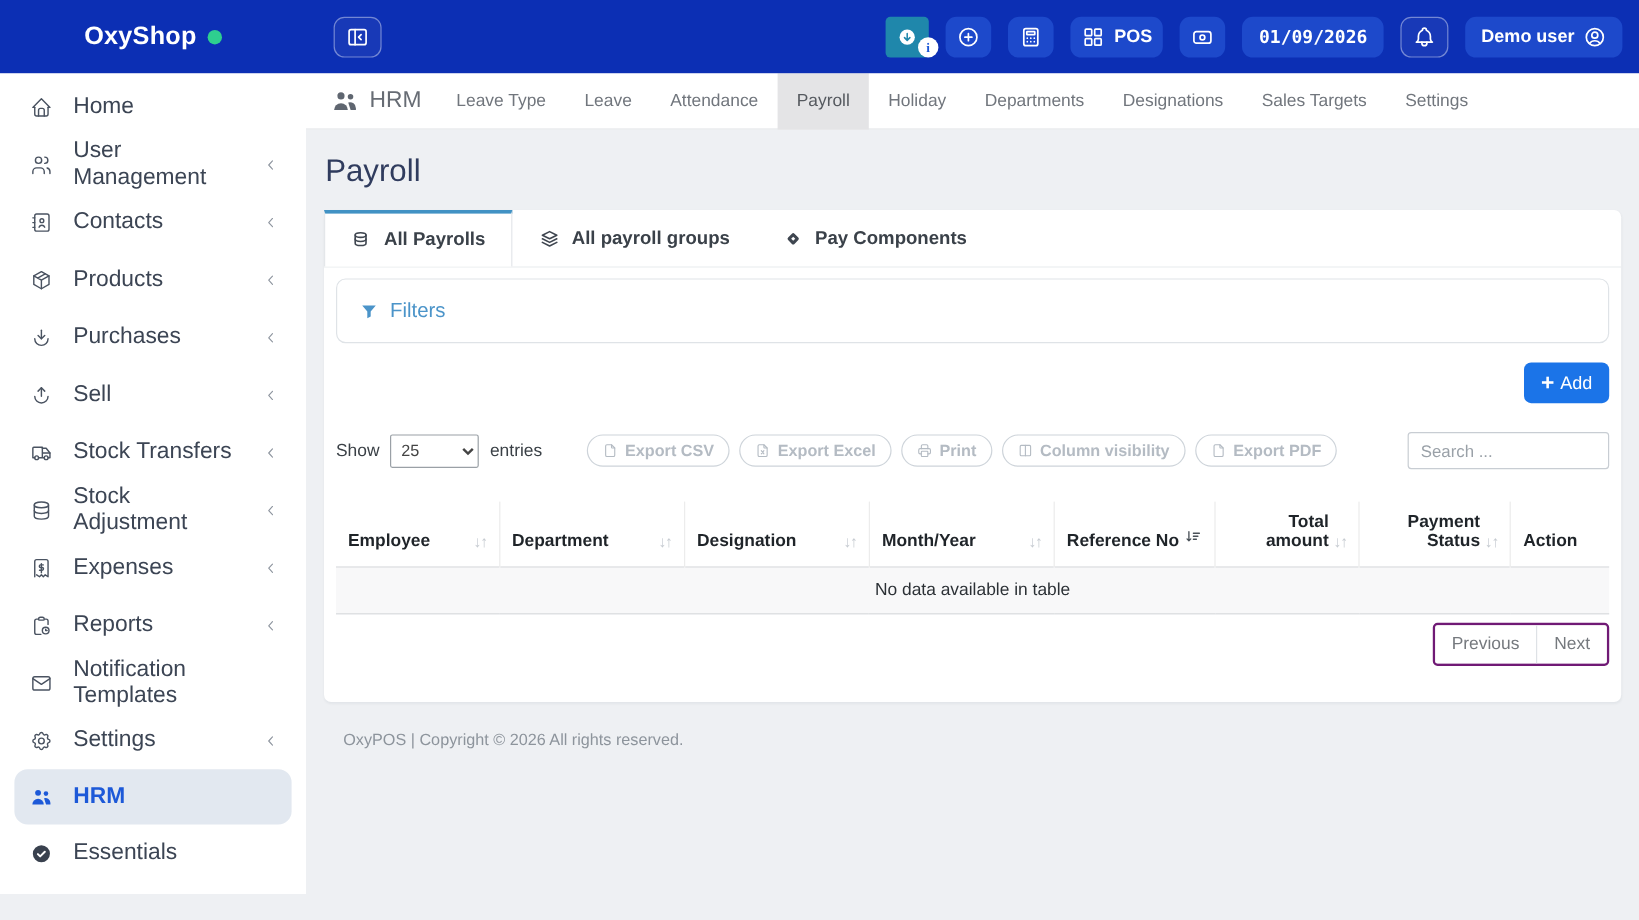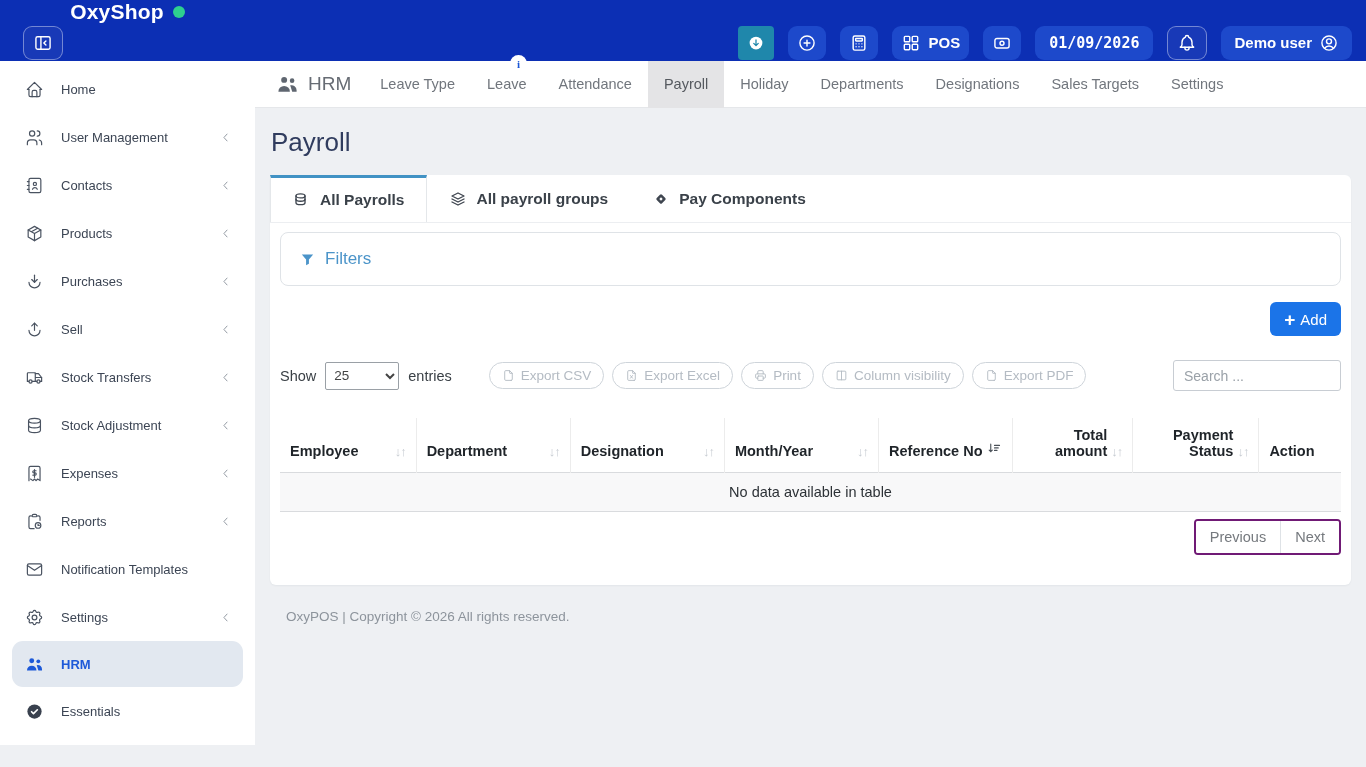--- a/index.html
+++ b/index.html
@@ -1,36 +1,36 @@
 <!DOCTYPE html>
 <html><head>
 <meta charset="utf-8">
 <style>
   * { margin:0; padding:0; box-sizing:border-box; }
   html,body { width:1366px; height:767px; font-family:"Liberation Sans", sans-serif; }
   #app { position:relative; width:1366px; height:767px; background:#eef0f3; overflow:hidden; }
 
   
-  .navbar { position:absolute; top:0; left:0; width:1366px; height:61px; background:#0c2fb4; display:flex; z-index:30;flex-direction:column; }
+  .navbar { position:absolute; top:0; left:0; width:1366px; height:61px; background:#0c2fb4; display:flex; z-index:30; }
   .logo-area { width:255px; display:flex; align-items:center; justify-content:center; gap:9px; }
   .logo-text { color:#fff; font-size:21px; font-weight:700; letter-spacing:.2px; }
   .logo-dot { width:12px; height:12px; border-radius:50%; background:#2ecf8f; }
   .nav-main { flex:1; position:relative; display:flex; align-items:center; padding:0 14px 0 23px; }
   .nbtn { height:34px; min-width:34px; border-radius:9px; background:#1d49cb; color:#fff; display:flex; align-items:center; justify-content:center; gap:7px; padding:0 9px; font-weight:700; font-size:15px; cursor:pointer; border:none; }
   .nbtn.outline { background:rgba(255,255,255,.05); border:1px solid rgba(255,255,255,.4); }
   .nbtn.teal { background:#1f87ab; border-radius:4px; width:36px; }
   .nbtn svg { width:20px; height:20px; fill:none; stroke:#fff; stroke-width:1.7; stroke-linecap:round; stroke-linejoin:round; }
   .nav-right { margin-left:auto; display:flex; align-items:center; gap:14px; }
   .date-btn { font-family:"DejaVu Sans Mono", monospace; font-weight:700; font-size:15px; padding:0 14px; }
   .user-btn { padding:0 13px; }
   .info-dot { position:absolute; left:510px; top:31px; width:17px; height:17px; background:#fff; border-radius:50%; color:#1a56d6; font-size:11px; font-weight:700; display:flex; align-items:center; justify-content:center; font-family:"Liberation Serif", serif; }
 
   
   .sidebar { position:absolute; top:61px; left:0; width:255px; height:684px; background:#fff; padding-top:4px; z-index:20; }
-  .side-item { height:48px; display:flex; align-items:center; gap:17px; padding:0 22px 0 25px; color:#3c4554; font-size:13px; cursor:pointer; }
+  .side-item { height:48px; display:flex; align-items:center; gap:17px; padding:0 22px 0 25px; color:#3c4554; font-size:19px; cursor:pointer; }
   .side-item .si { display:flex; }
   .side-item .si svg { width:19px; height:19px; fill:none; stroke:#4a5361; stroke-width:1.5; stroke-linecap:round; stroke-linejoin:round; }
   .schev { margin-left:auto; display:flex; }
   .schev svg { width:15px; height:15px; fill:none; stroke:#8d949e; stroke-width:1.5; stroke-linecap:round; stroke-linejoin:round; }
   .side-item.active { background:#e2e8f0; border-radius:11px; margin:0 12px; padding:0 12px 0 13px; height:46px; color:#1d59d8; font-weight:700; }
   .fillsvg { fill:#4a5361; stroke:none !important; }
   .side-item.active .fillsvg path, .side-item.active .fillsvg circle { fill:#1d59d8; }
 
   
   .main { position:absolute; left:255px; top:61px; width:1111px; height:706px; }
@@ -55,21 +55,21 @@
   .filters-box svg { width:17px; height:17px; }
 
   .add-row { display:flex; justify-content:flex-end; padding:16px 0 12px; }
   .btn-add { background:#1b74e8; border:none; color:#fff; border-radius:6px; height:34px; padding:0 14px; font-size:15px; display:flex; align-items:center; cursor:pointer; }
   .btn-add .plus { font-size:19px; font-weight:700; margin-right:5px; line-height:1; }
 
   .controls { display:flex; align-items:center; padding:12px 0 14px; }
   .ctrl-label { font-size:14.5px; color:#3a4046; }
   .page-size { margin:0 9px; width:74px; height:28px; border:1px solid #9aa0a6; border-radius:2px; font-size:13.5px; color:#444; padding:0 4px; background:#fff; }
   .export-group { display:flex; gap:8px; margin-left:37px; }
-  .btn-export { border:1px solid #ced4da; background:#fff; color:#b4bbc3; border-radius:14px; height:27px; padding:0 12px; font-size:13.5px; font-weight:400; display:flex; align-items:center; gap:6px; cursor:pointer; }
+  .btn-export { border:1px solid #ced4da; background:#fff; color:#b4bbc3; border-radius:14px; height:27px; padding:0 12px; font-size:13.5px; font-weight:700; display:flex; align-items:center; gap:6px; cursor:pointer; }
   .btn-export svg { width:13px; height:13px; fill:none; stroke:currentColor; stroke-width:1.7; stroke-linecap:round; stroke-linejoin:round; }
   .search-input { margin-left:auto; width:168px; height:31px; border:1px solid #c8cdd3; border-radius:3px; padding:0 10px; font-size:14px; color:#333; }
   .search-input::placeholder { color:#9aa1a8; }
 
   table.grid { width:100%; border-collapse:collapse; margin-top:13px; }
   .grid th { text-align:right; font-size:14.5px; font-weight:700; color:#1f2429; padding:9px 10px 13px; vertical-align:bottom; cursor:pointer; }
   .grid th + th { border-left:1px solid #ececec; }
   .hwrap { display:flex; justify-content:space-between; align-items:flex-end; gap:4px; }
   .sort-both { color:#c6cbd1; font-size:13px; letter-spacing:-1px; white-space:nowrap; }
   .sort-desc svg { width:15px; height:15px; fill:none; stroke:#4a5158; stroke-width:1.8; stroke-linecap:round; stroke-linejoin:round; }

